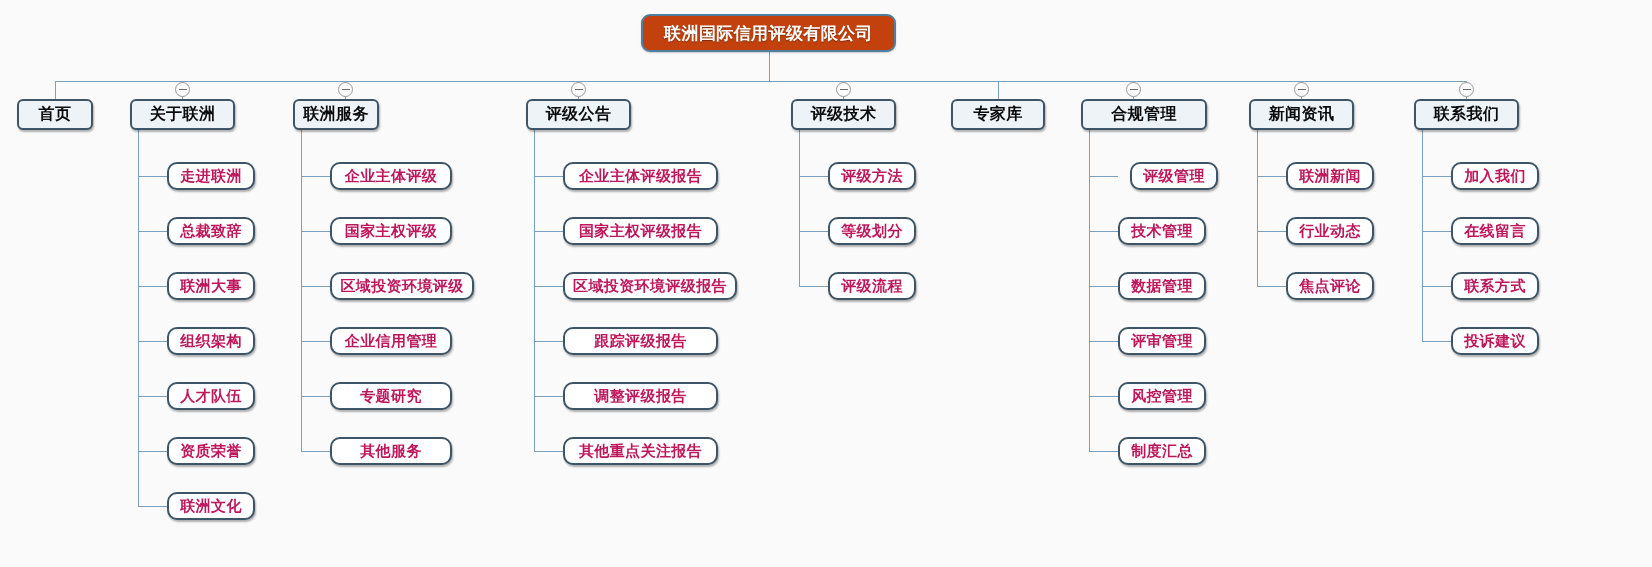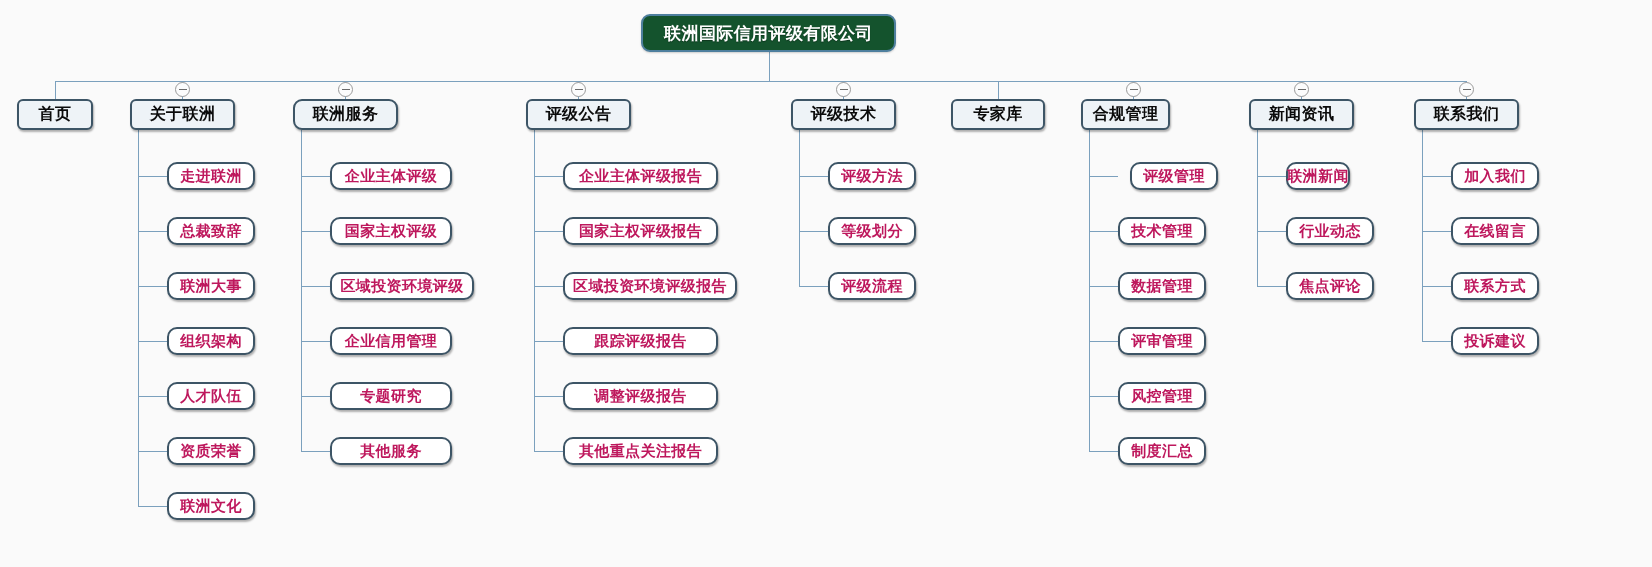--- a/index.html
+++ b/index.html
@@ -64,21 +64,21 @@
     position: absolute;
     box-sizing: border-box;
     display: flex;
     align-items: center;
     justify-content: center;
     white-space: nowrap;
     letter-spacing: 0.4px;
   }
 
   .node-root {
-    background: #14532d;
+    background: #c2410c;
     border: 2px solid #4e7f9e;
     border-radius: 9px;
     color: #ffffff;
     font-size: 17px;
     font-weight: bold;
     height: 38px;
     text-shadow: 0 1px 1px rgba(0,0,0,0.35);
     box-shadow: 0 1px 2px rgba(0,0,0,0.18);
   }
 
@@ -174,48 +174,48 @@
       <div class="node node-root" style="left: 641px; top: 14px; width: 255px;">联洲国际信用评级有限公司</div>
       <div class="node node-l1" style="left: 17px; top: 99px; width: 76px;">首页</div>
       <div class="node node-l1" style="left: 130px; top: 99px; width: 105px;">关于联洲</div>
       <div class="node node-l2" style="left: 167px; top: 162px; width: 88px;">走进联洲</div>
       <div class="node node-l2" style="left: 167px; top: 217px; width: 88px;">总裁致辞</div>
       <div class="node node-l2" style="left: 167px; top: 272px; width: 88px;">联洲大事</div>
       <div class="node node-l2" style="left: 167px; top: 327px; width: 88px;">组织架构</div>
       <div class="node node-l2" style="left: 167px; top: 382px; width: 88px;">人才队伍</div>
       <div class="node node-l2" style="left: 167px; top: 437px; width: 88px;">资质荣誉</div>
       <div class="node node-l2" style="left: 167px; top: 492px; width: 88px;">联洲文化</div>
-      <div class="node node-l1" style="left: 293px; top: 99px; width: 105px; border-radius: 9px;">联洲服务</div>
+      <div class="node node-l1" style="left: 293px; top: 99px; width: 86px;">联洲服务</div>
       <div class="node node-l2" style="left: 330px; top: 162px; width: 122px;">企业主体评级</div>
       <div class="node node-l2" style="left: 330px; top: 217px; width: 122px;">国家主权评级</div>
       <div class="node node-l2" style="left: 330px; top: 272px; width: 144px;">区域投资环境评级</div>
       <div class="node node-l2" style="left: 330px; top: 327px; width: 122px;">企业信用管理</div>
       <div class="node node-l2" style="left: 330px; top: 382px; width: 122px;">专题研究</div>
       <div class="node node-l2" style="left: 330px; top: 437px; width: 122px;">其他服务</div>
       <div class="node node-l1" style="left: 526px; top: 99px; width: 105px;">评级公告</div>
       <div class="node node-l2" style="left: 563px; top: 162px; width: 155px;">企业主体评级报告</div>
       <div class="node node-l2" style="left: 563px; top: 217px; width: 155px;">国家主权评级报告</div>
       <div class="node node-l2" style="left: 563px; top: 272px; width: 174px;">区域投资环境评级报告</div>
       <div class="node node-l2" style="left: 563px; top: 327px; width: 155px;">跟踪评级报告</div>
       <div class="node node-l2" style="left: 563px; top: 382px; width: 155px;">调整评级报告</div>
       <div class="node node-l2" style="left: 563px; top: 437px; width: 155px;">其他重点关注报告</div>
       <div class="node node-l1" style="left: 791px; top: 99px; width: 105px;">评级技术</div>
       <div class="node node-l2" style="left: 828px; top: 162px; width: 88px;">评级方法</div>
       <div class="node node-l2" style="left: 828px; top: 217px; width: 88px;">等级划分</div>
       <div class="node node-l2" style="left: 828px; top: 272px; width: 88px;">评级流程</div>
       <div class="node node-l1" style="left: 951px; top: 99px; width: 94px;">专家库</div>
-      <div class="node node-l1" style="left: 1081px; top: 99px; width: 89px;">合规管理</div>
+      <div class="node node-l1" style="left: 1081px; top: 99px; width: 126px;">合规管理</div>
       <div class="node node-l2" style="left: 1118px; top: 162px; width: 88px; margin-left: 12px;">评级管理</div>
       <div class="node node-l2" style="left: 1118px; top: 217px; width: 88px;">技术管理</div>
       <div class="node node-l2" style="left: 1118px; top: 272px; width: 88px;">数据管理</div>
       <div class="node node-l2" style="left: 1118px; top: 327px; width: 88px;">评审管理</div>
       <div class="node node-l2" style="left: 1118px; top: 382px; width: 88px;">风控管理</div>
       <div class="node node-l2" style="left: 1118px; top: 437px; width: 88px;">制度汇总</div>
       <div class="node node-l1" style="left: 1249px; top: 99px; width: 105px;">新闻资讯</div>
-      <div class="node node-l2" style="left: 1286px; top: 162px; width: 64px;">联洲新闻</div>
+      <div class="node node-l2" style="left: 1286px; top: 162px; width: 88px;">联洲新闻</div>
       <div class="node node-l2" style="left: 1286px; top: 217px; width: 88px;">行业动态</div>
       <div class="node node-l2" style="left: 1286px; top: 272px; width: 88px;">焦点评论</div>
       <div class="node node-l1" style="left: 1414px; top: 99px; width: 105px;">联系我们</div>
       <div class="node node-l2" style="left: 1451px; top: 162px; width: 88px;">加入我们</div>
       <div class="node node-l2" style="left: 1451px; top: 217px; width: 88px;">在线留言</div>
       <div class="node node-l2" style="left: 1451px; top: 272px; width: 88px;">联系方式</div>
       <div class="node node-l2" style="left: 1451px; top: 327px; width: 88px;">投诉建议</div>
     </div>
 </div>
 

